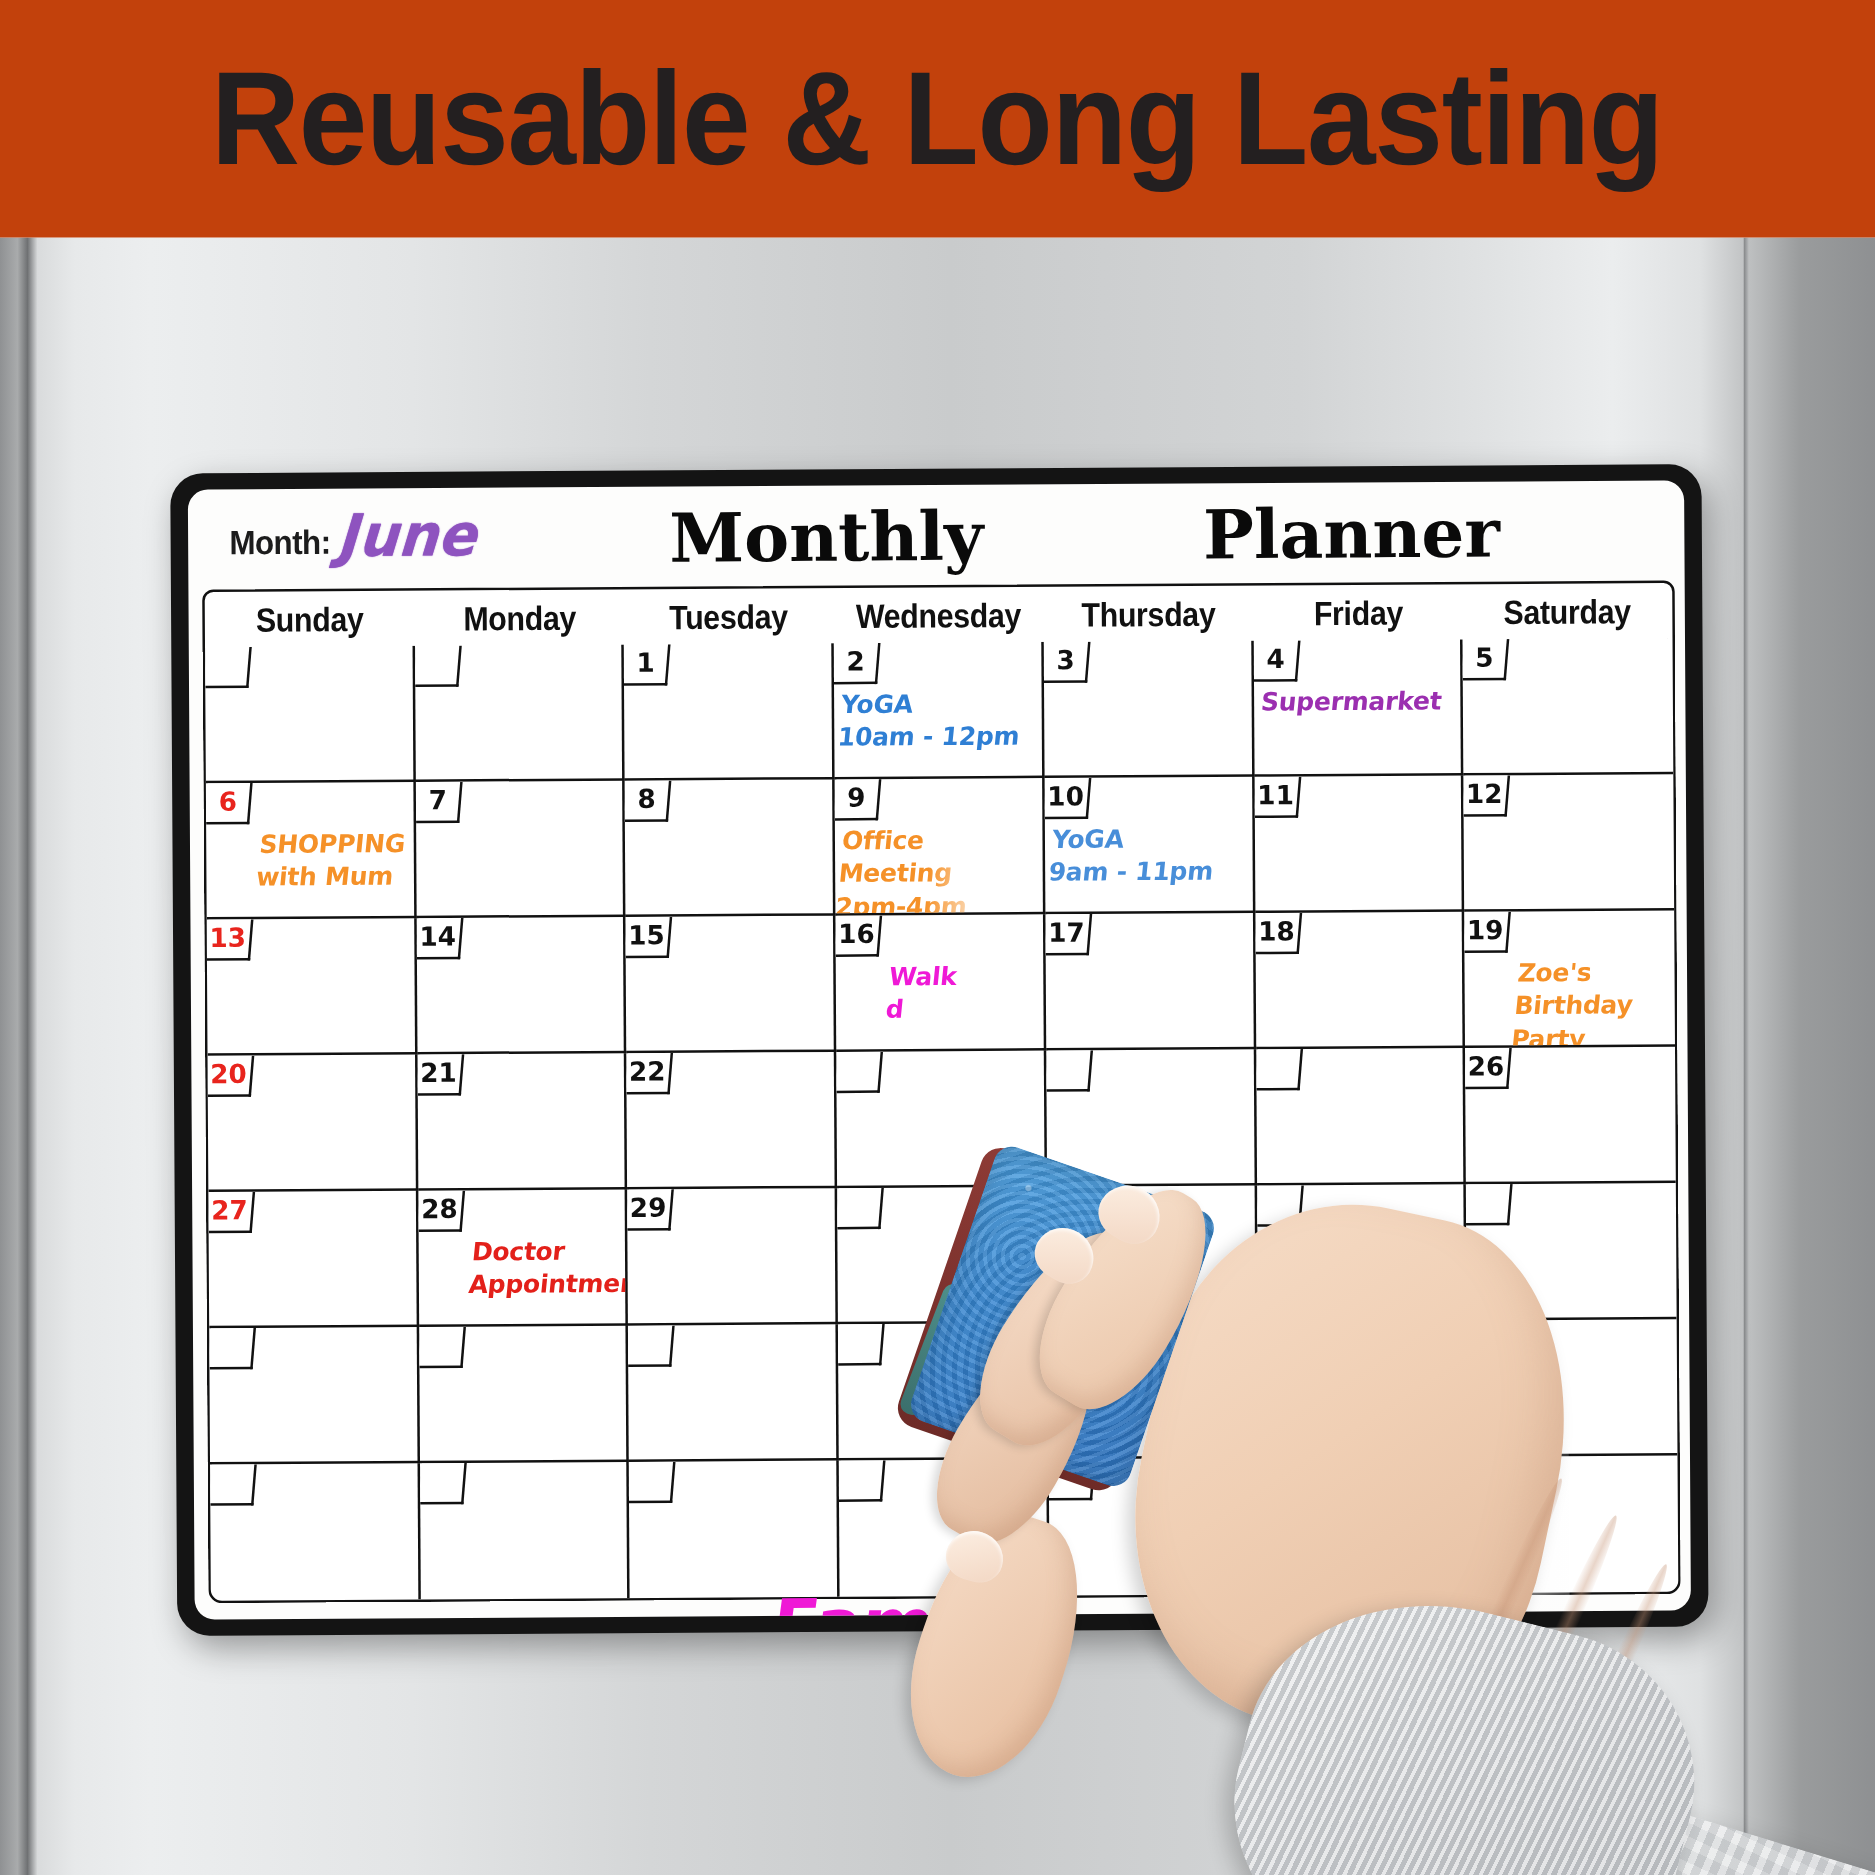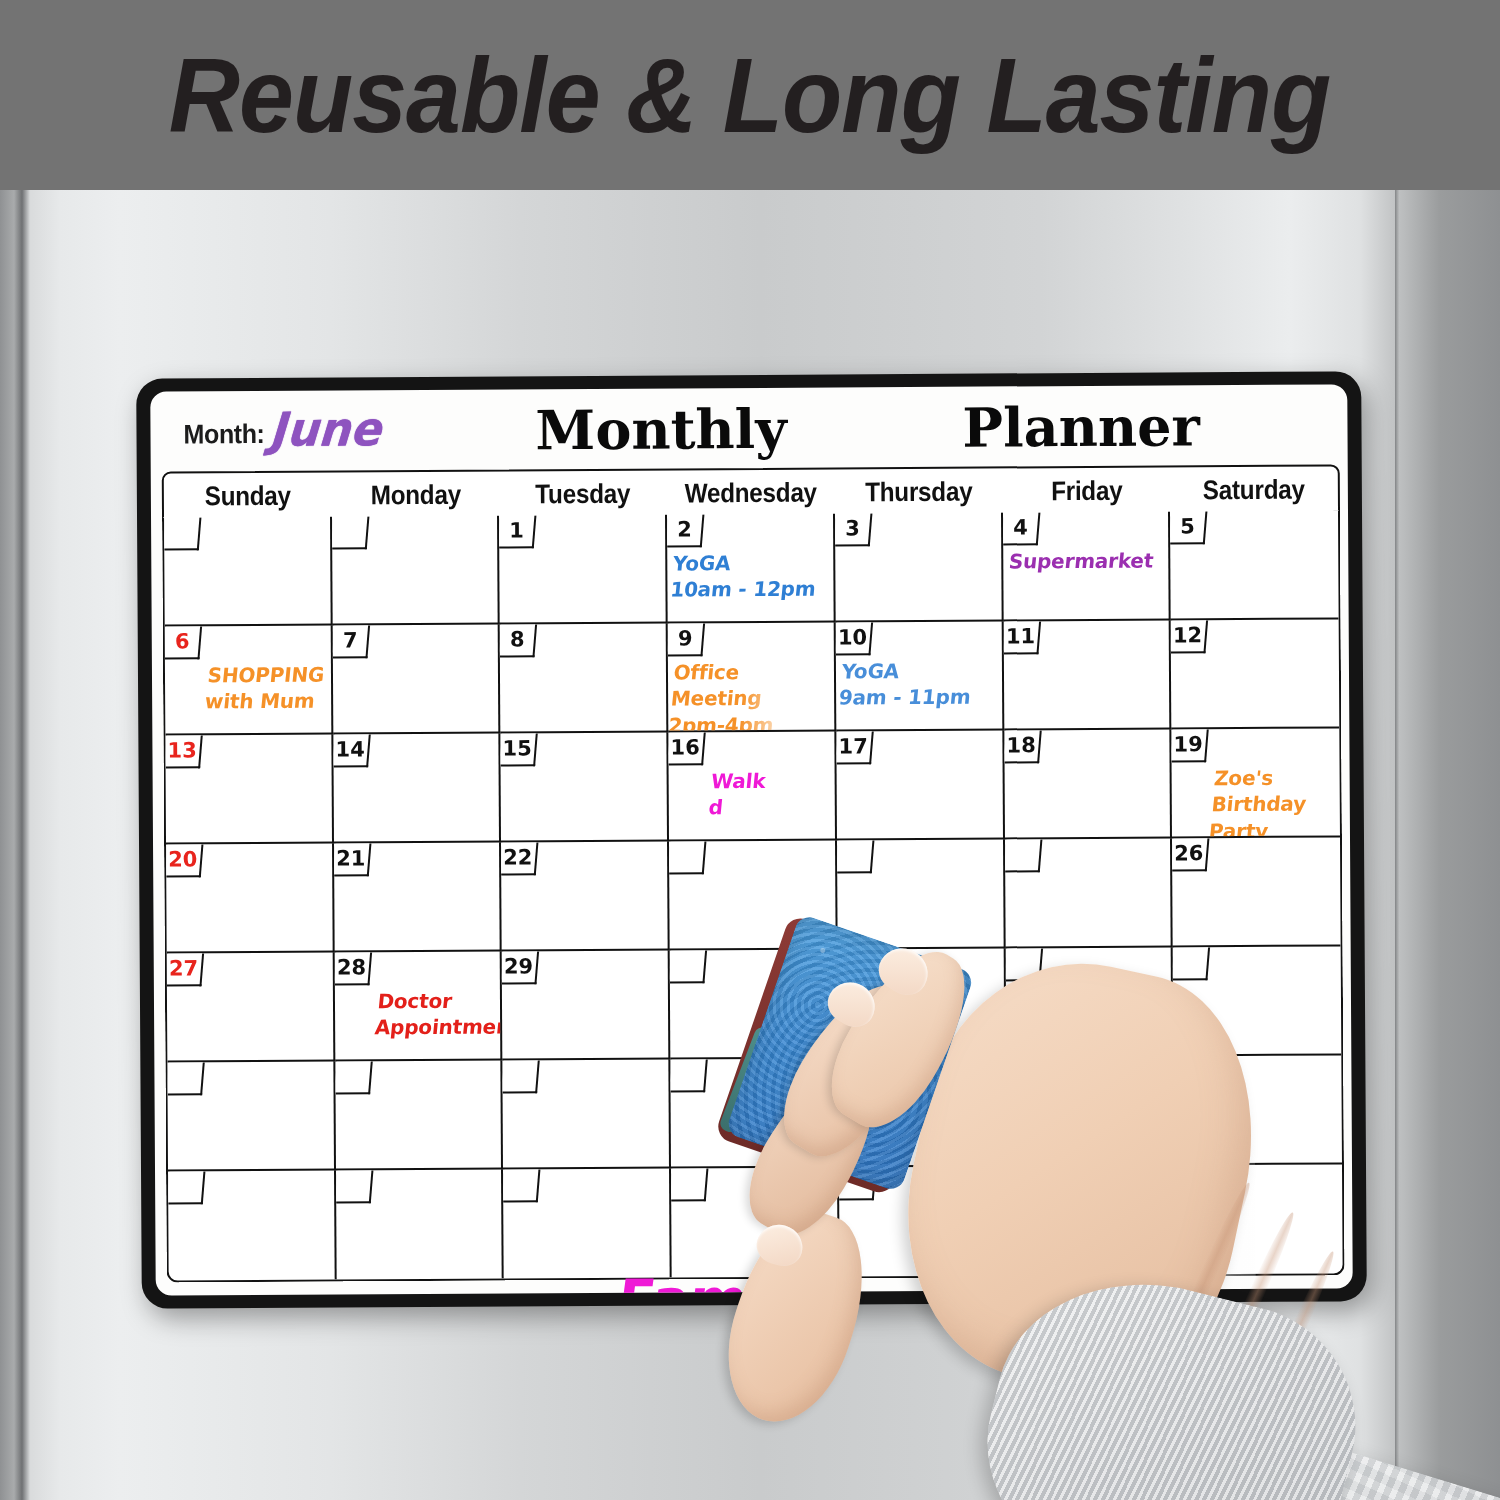--- a/index.html
+++ b/index.html
@@ -6,24 +6,23 @@
   body{
     width:1500px;height:1500px;overflow:hidden;
     font-family:"Liberation Sans", sans-serif;
     background:#ffffff;
     position:relative;
   }
 
   
   #banner{
     position:absolute;left:0;top:0;width:1500px;height:190px;
-    background:#737373;
+    background:#c2410c;
     display:flex;align-items:center;justify-content:center;
     z-index:40;
-    font-style:italic;
   }
   #banner-text{
     font-family:"Liberation Sans", sans-serif;
     font-weight:bold;
     font-size:106px;
     letter-spacing:-1px;
     color:#231f20;
     white-space:nowrap;
     transform:scaleX(0.93);
   }

